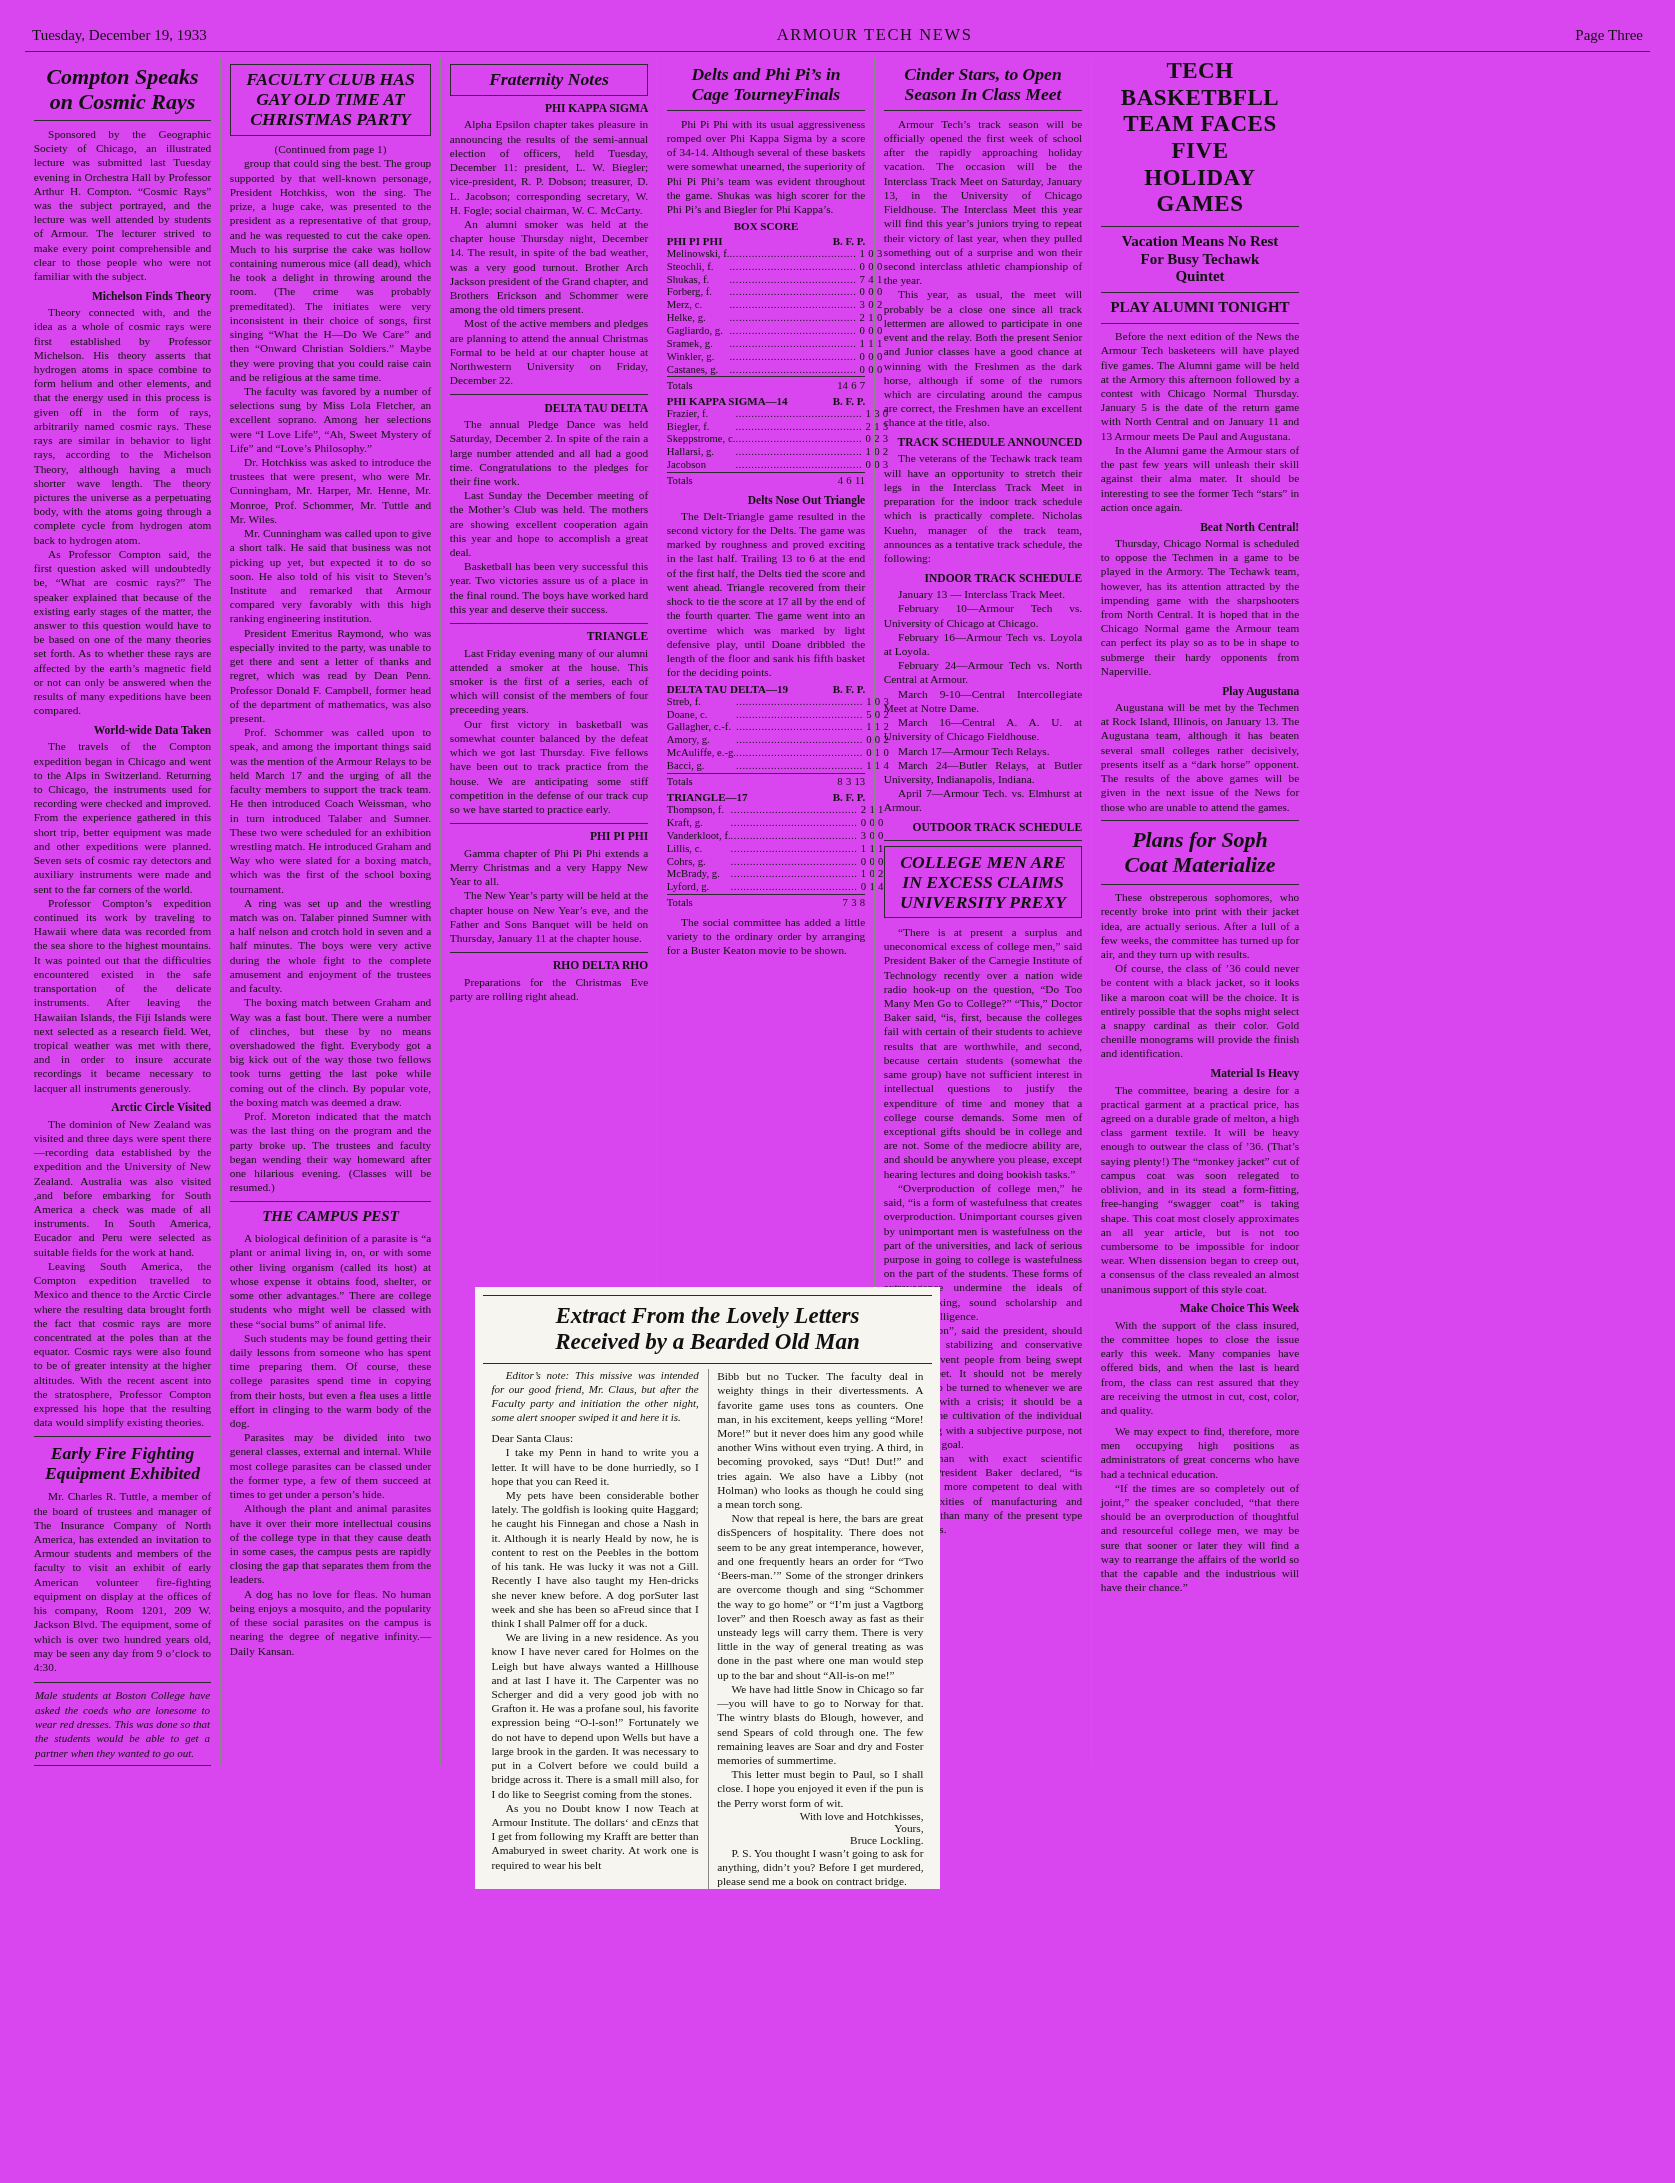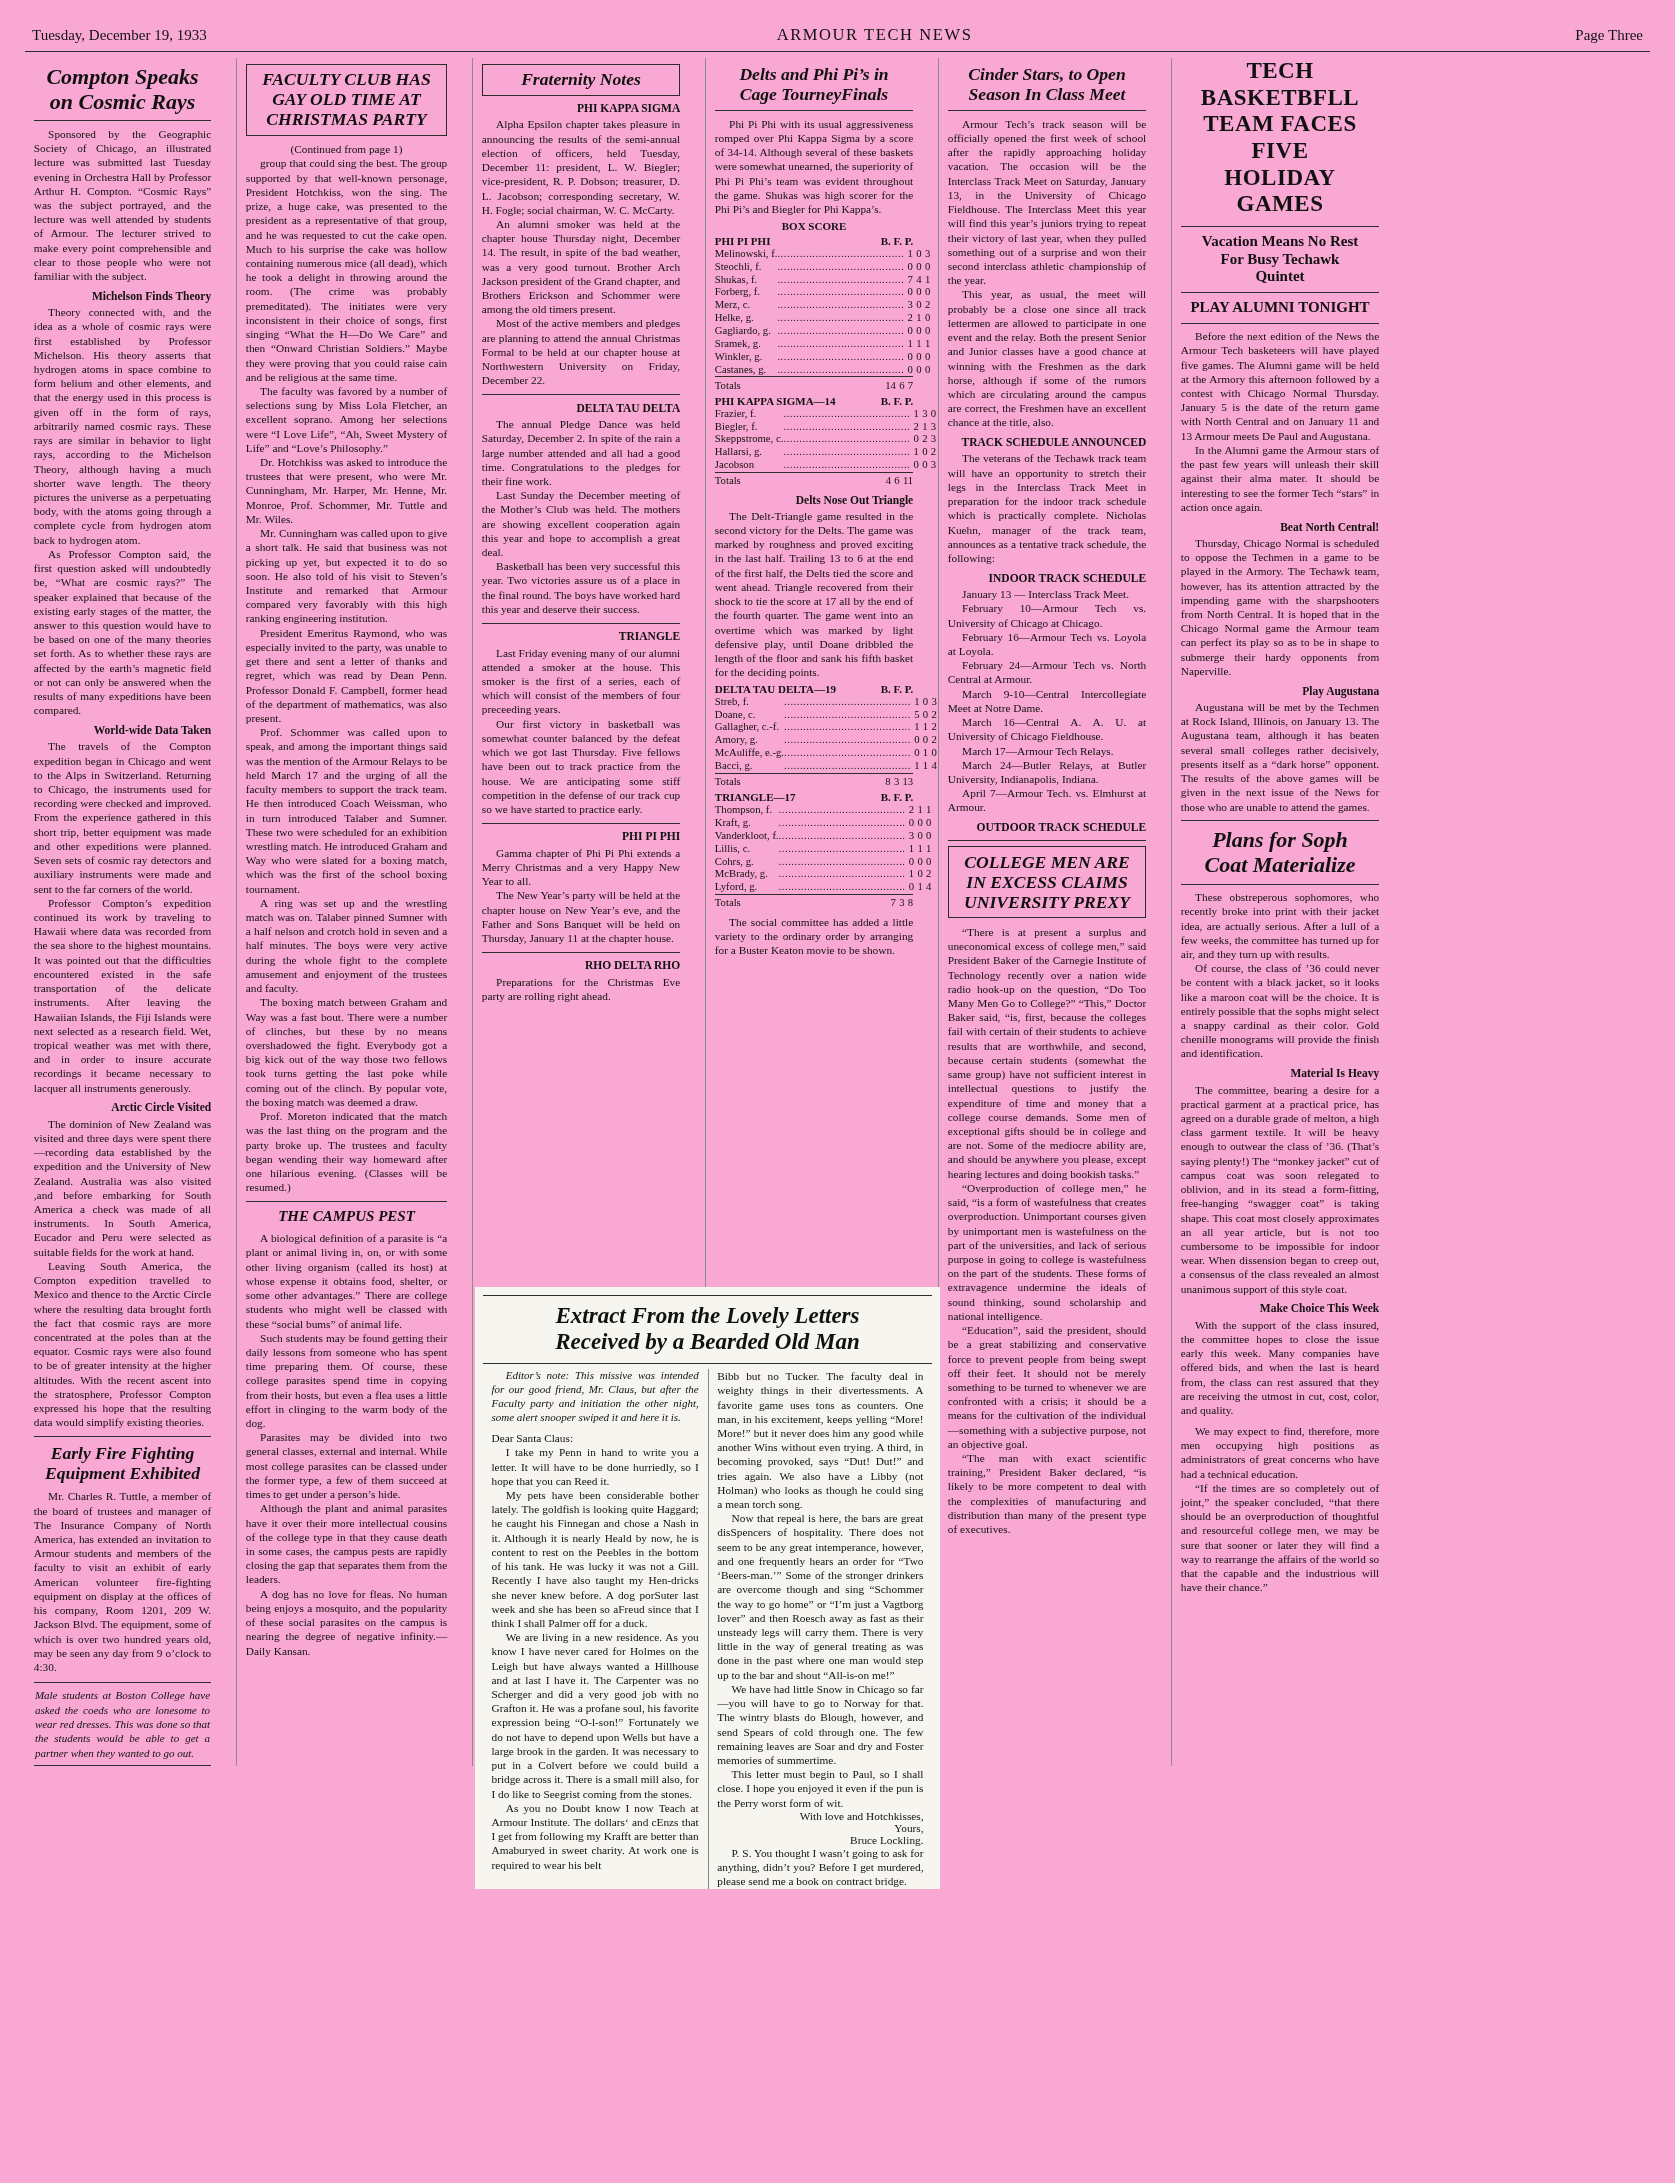--- a/index.html
+++ b/index.html
@@ -11,21 +11,21 @@
     width: 1675px;
     height: 2183px;
     font-family: "Liberation Serif", serif;
     color: #111;
     overflow: hidden;
   }
   .page {
     position: relative;
     width: 1675px;
     height: 2183px;
-    background: #f9a8d4;
+    background: #d946ef;
     padding: 0;
     box-sizing: border-box;
   }
   
   .masthead {
     display: flex;
     align-items: baseline;
     justify-content: space-between;
     padding: 25px 32px 5.5px 32px;
     font-size: 15px;
@@ -40,21 +40,21 @@
   .masthead .pageno { font-size: 15px; }
   .rule {
     border-top: 1.1px solid #2b2b2b;
     margin: 0 25px 6.6px 25px;
   }
   
   .cols {
     display: flex;
     padding: 0 25px;
     box-sizing: border-box;
-    gap: 16px;
+    gap: 0;
   }
   .col {
     box-sizing: border-box;
     padding: 0 8.8px;
     position: relative;
   }
   .col + .col { border-left: 0.5px solid #8a8a86; }
   .c1 { width: 195px; }
   .c2 { width: 220px; }
   .c3 { width: 217px; }

